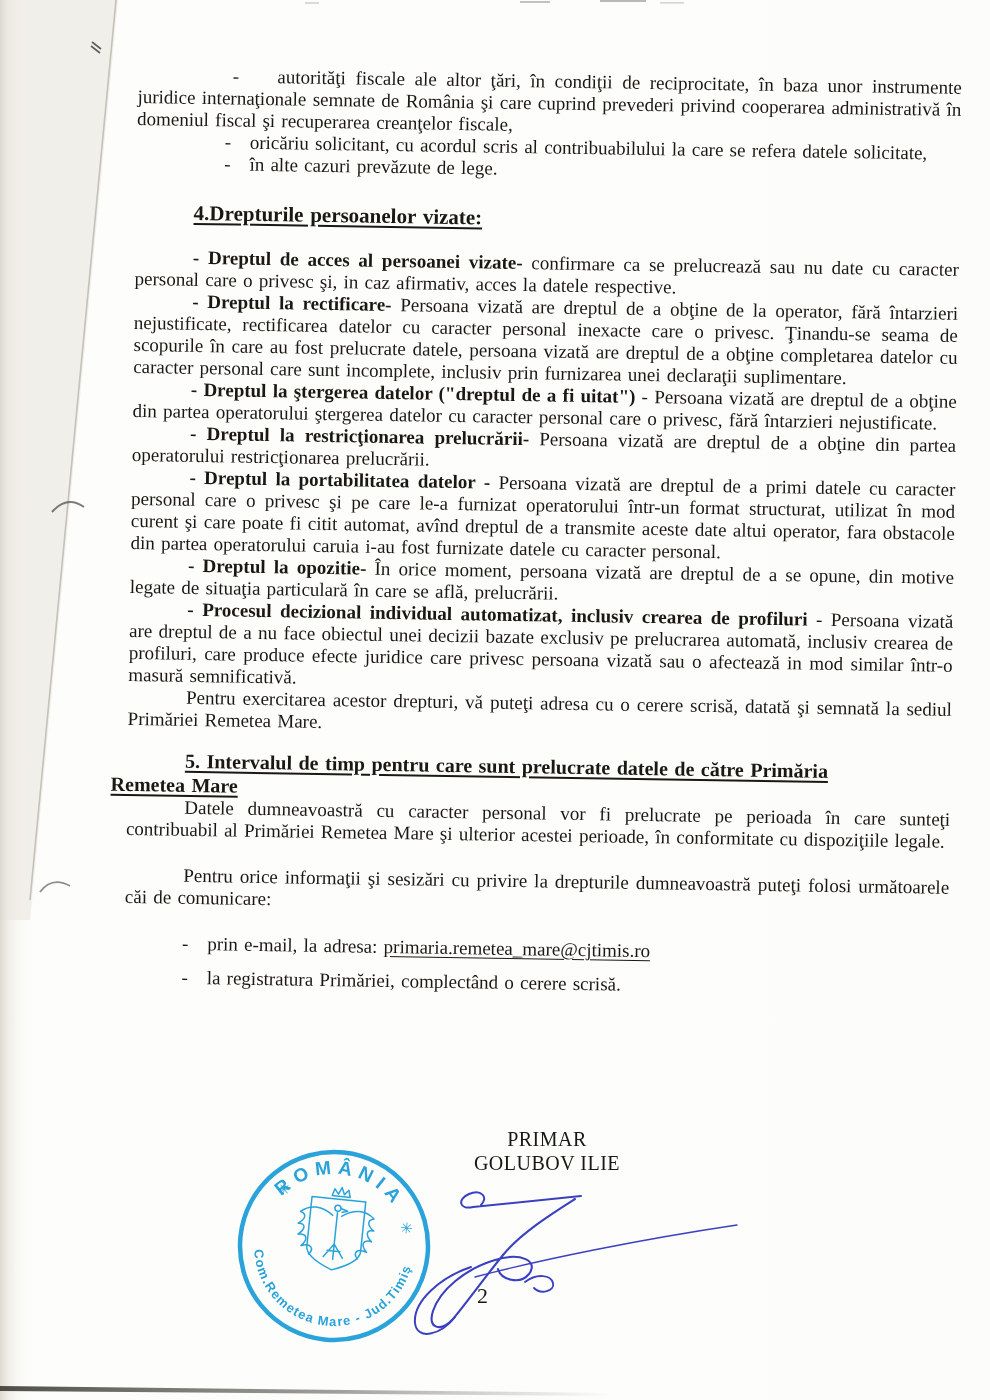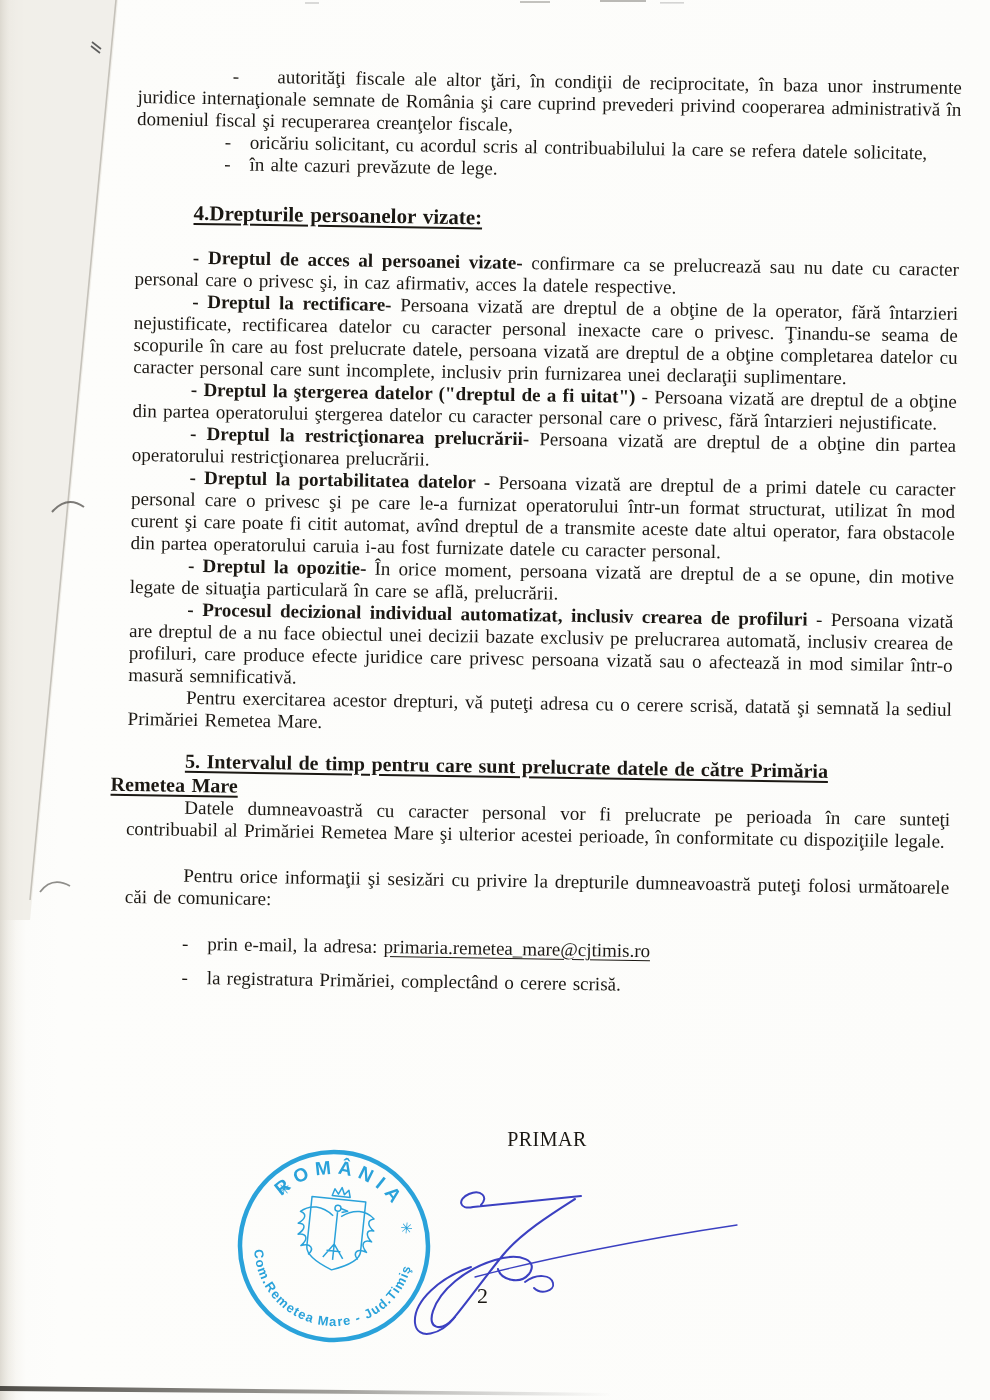--- a/index.html
+++ b/index.html
@@ -85,20 +85,21 @@
     <p class="para h5head"><span class="bu">5. Intervalul de timp pentru care sunt prelucrate datele de către Primăria</span><br><span class="bu" style="margin-left:-16px;display:inline-block;text-indent:0;">Remetea Mare</span></p>
     <p class="para">Datele dumneavoastră cu caracter personal vor fi prelucrate pe perioada în care sunteţi contribuabil al Primăriei Remetea Mare şi ulterior acestei perioade, în conformitate cu dispoziţiile legale.</p>
 
     <p class="para gap">Pentru orice informaţii şi sesizări cu privire la drepturile dumneavoastră puteţi folosi următoarele căi de comunicare:</p>
     <p class="para gap"><span>-&nbsp;&nbsp;&nbsp;prin e-mail, la adresa: </span><span class="u">primaria.remetea_mare@cjtimis.ro</span></p>
     <p class="para small-gap">-&nbsp;&nbsp;&nbsp;la registratura Primăriei, complectând o cerere scrisă.</p>
   </div>
 
   <div class="sig-block">
     <div>PRIMAR</div>
+    <div>GOLUBOV ILIE</div>
   </div>
 
   <svg class="stamp" width="200" height="200" viewBox="0 0 200 200">
     <g transform="rotate(6 100 100)">
       <circle cx="100" cy="100" r="94" fill="none" stroke="#1b9cd8" stroke-width="4.5"></circle>
       <defs>
         <path id="arcTop" d="M28,100 A72,72 0 0 1 172,100" fill="none"></path>
         <path id="arcBot" d="M20,100 A80,80 0 0 0 180,100" fill="none"></path>
       </defs>
       <text font-family="Liberation Sans, DejaVu Sans, sans-serif" font-size="19" font-weight="bold" fill="#1b9cd8" letter-spacing="6">

